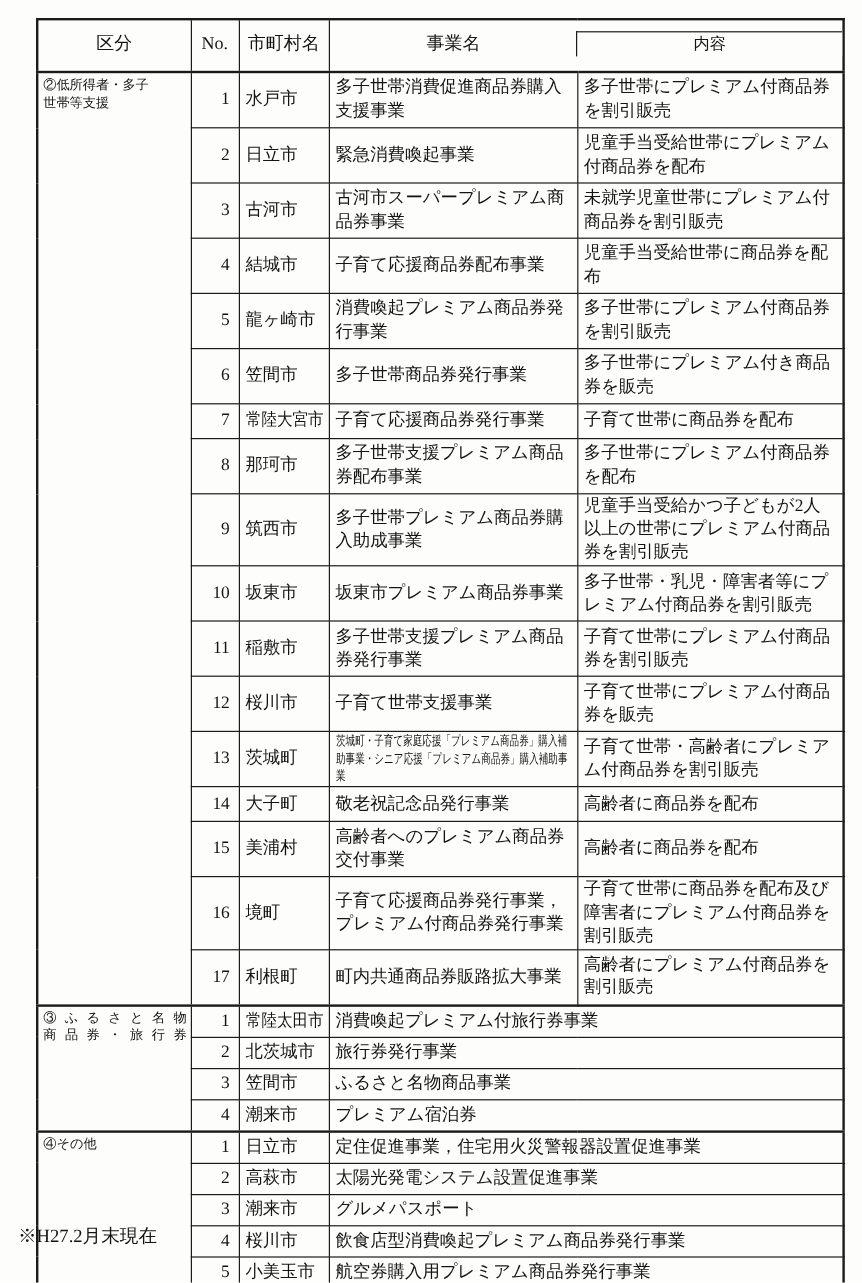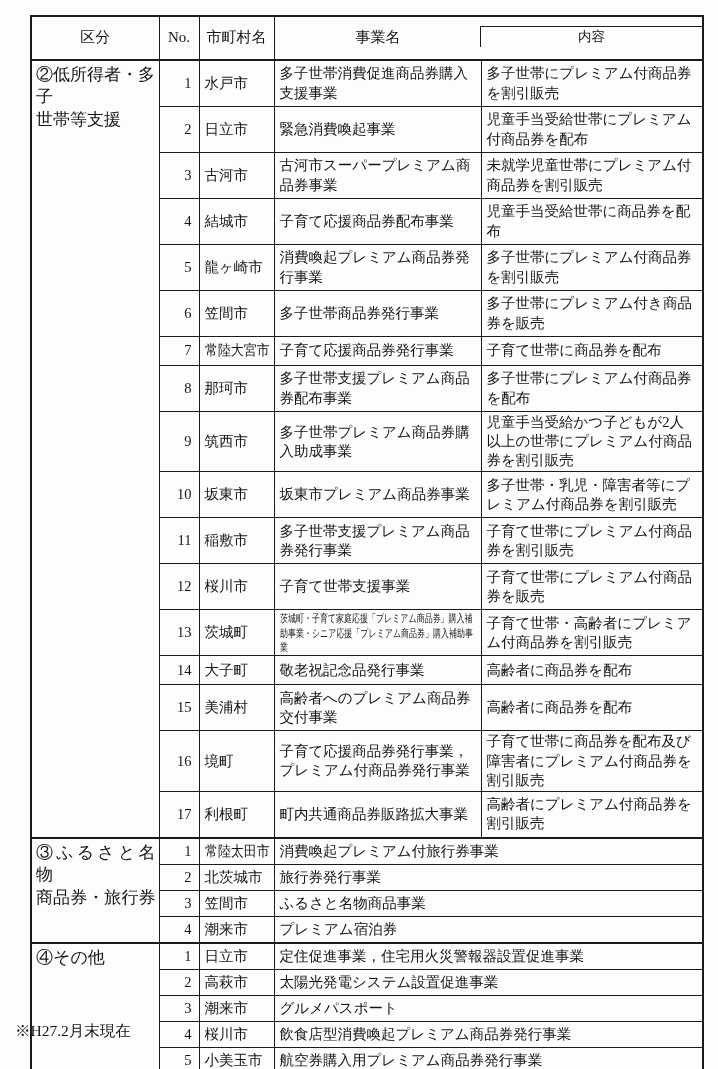--- a/index.html
+++ b/index.html
@@ -32,21 +32,21 @@
   .ph-label{
     position:absolute;left:0;top:0;width:207px;height:100%;
     display:flex;align-items:center;justify-content:center;
   }
   .content-box{
     position:absolute;right:0;bottom:12px;width:221px;height:20px;
     border-top:1.5px solid #1b1b1b;border-left:1.5px solid #1b1b1b;
     display:flex;align-items:center;justify-content:center;
     font-size:13.5px;background:#fdfdfb;
   }
-  td.cat{vertical-align:top;padding:3px 3px 3px 4px;font-size:17px;}
+  td.cat{vertical-align:top;padding:3px 3px 3px 4px;font-size:11px;}
   td.cat .jline{text-align:justify;text-align-last:justify;}
   td.no{text-align:right;padding-right:7px;vertical-align:middle;}
   td.city{padding-left:5px;vertical-align:middle;}
   td.proj,td.cont{vertical-align:middle;}
   tr.tall td{height:43px;}
   tr.short td{height:26px;}
   tr.one td{height:23px;}
   tr.sec-start td{border-top:2.5px solid #1b1b1b;}
   .small{font-size:12px;line-height:1.28;margin-left:38px;}
   .condensed{

